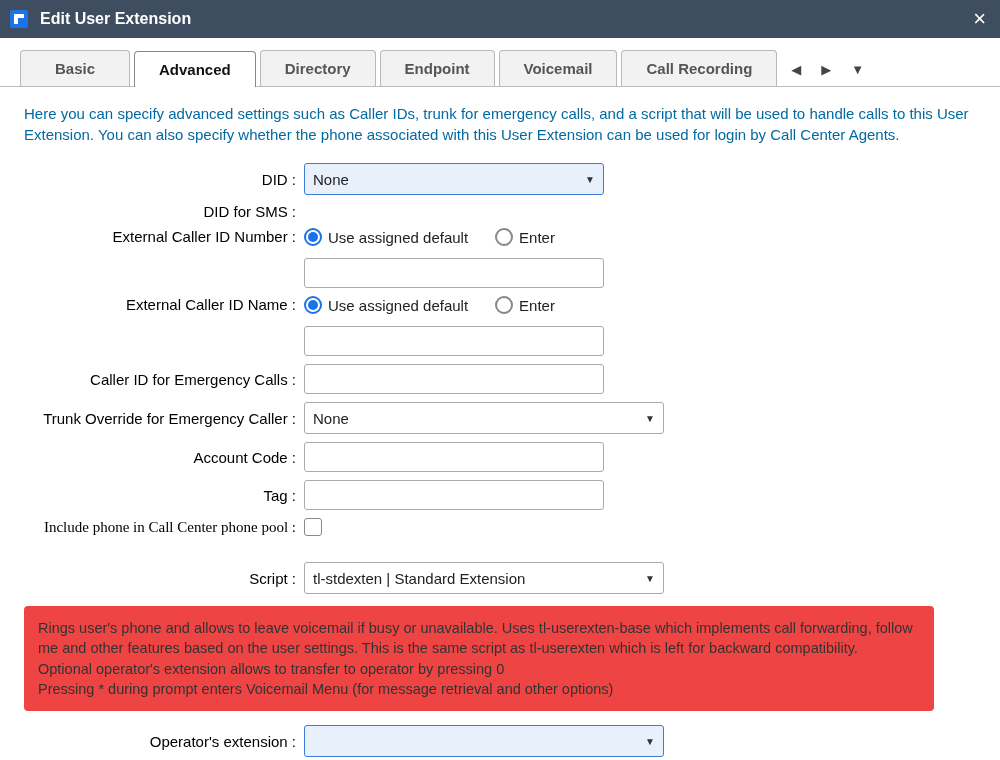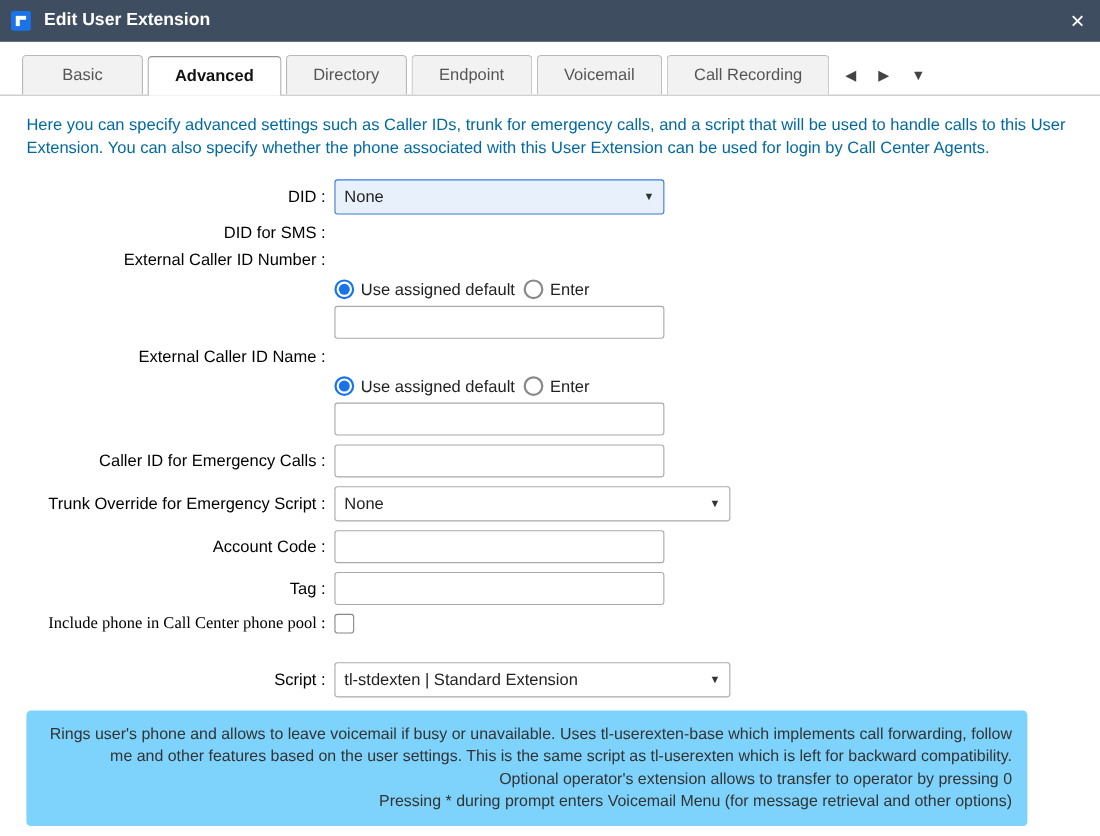--- a/index.html
+++ b/index.html
@@ -50,21 +50,21 @@
     border-bottom: 1px solid #bdbdbd;
     padding: 12px 20px 0 20px;
     gap: 0;
   }
   .tab {
     padding: 9px 24px;
     border: 1px solid #b8b8b8;
     border-bottom: none;
     background: #f2f2f2;
     color: #555;
-    font-weight: 400;
+    font-weight: 700;
     font-size: 15px;
     border-radius: 4px 4px 0 0;
     margin-right: 4px;
     cursor: pointer;
     min-width: 110px;
     text-align: center;
   }
   .tab.active {
     background: #fff;
     color: #111;
@@ -117,24 +117,23 @@
     line-height: 1.2;
     font-family: Liberation Serif, serif;
   }
   .field-area {
     display: flex;
     flex-direction: column;
     gap: 6px;
   }
   .radio-row {
     display: flex;
-    align-items: flex-end;
-    gap: 8px;
+    align-items: flex-start;
+    gap: 27px;
     height: 24px;
-    margin-top: 20px;
   }
   .radio-option {
     display: flex;
     align-items: center;
     gap: 6px;
     cursor: pointer;
   }
   .radio-circle {
     width: 18px; height: 18px;
     border-radius: 50%;
@@ -183,29 +182,28 @@
   .select-input .caret::before { content: "▼"; }
   .select-input.w300 { width: 300px; }
   .checkbox {
     width: 18px; height: 18px;
     border: 1px solid #888;
     border-radius: 3px;
     background: #fff;
     cursor: pointer;
   }
   .desc-box {
-    background: #7dd3fc;
+    background: #ef4444;
     border-radius: 4px;
     padding: 12px 14px;
     margin: 12px 0 14px 0;
     font-size: 14.5px;
     color: #333;
     line-height: 1.4;
     max-width: 910px;
-    text-align: right;
   }
   .section-gap { height: 18px; }
 </style>
 </head>
 <body>
 
 <div class="titlebar">
   <span class="app-icon"></span>
   <span>Edit User Extension</span>
   <span class="spacer"></span>
@@ -275,21 +273,21 @@
       <input class="text-input" type="text" value="" style="">
     </div>
   </div>
 
   <div class="form-row">
     <div class="form-label">Caller ID for Emergency Calls :</div>
     <input class="text-input" type="text" value="" style="">
   </div>
 
   <div class="form-row">
-    <div class="form-label">Trunk Override for Emergency Script :</div>
+    <div class="form-label">Trunk Override for Emergency Caller :</div>
     <div class="select-input">
       <span>None</span>
       <span class="caret"></span>
     </div>
   </div>
 
   <div class="form-row">
     <div class="form-label">Account Code :</div>
     <input class="text-input" type="text" value="" style="">
   </div>

